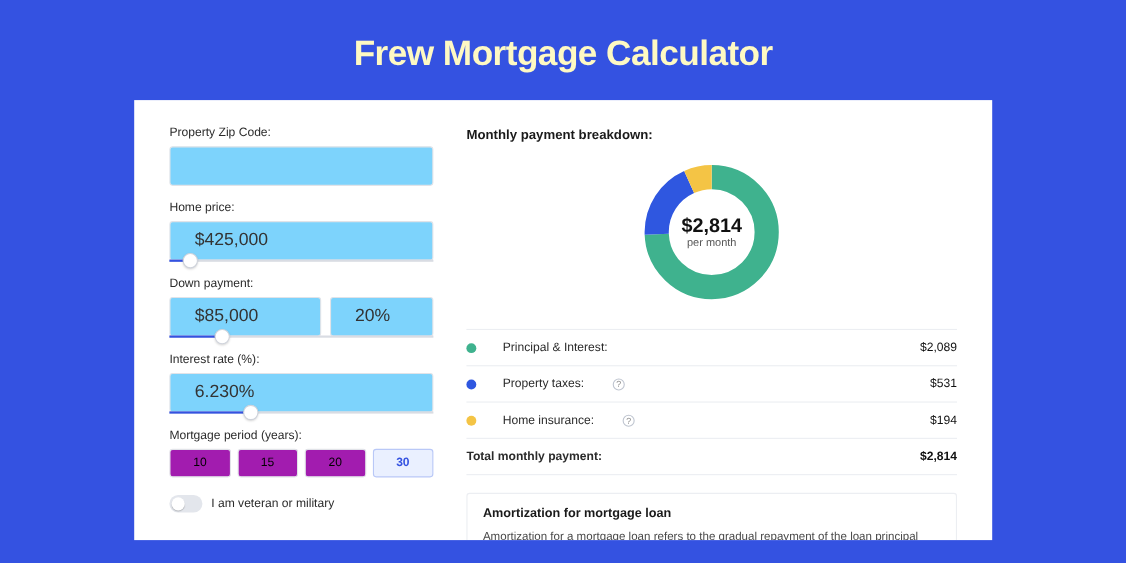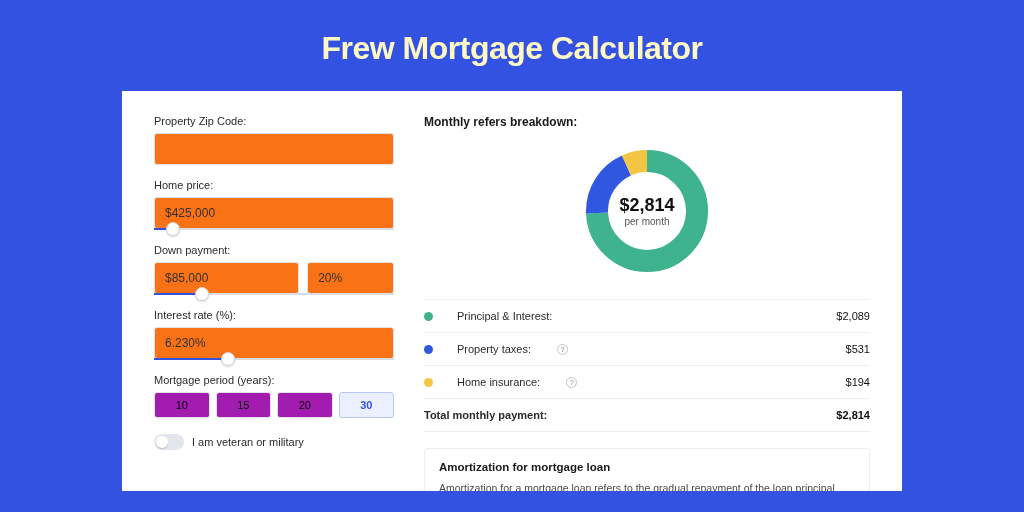--- a/index.html
+++ b/index.html
@@ -4,21 +4,21 @@
 <style>
   * { box-sizing: border-box; margin: 0; padding: 0; }
   html, body { width: 1024px; height: 512px; overflow: hidden; font-family: -apple-system, BlinkMacSystemFont, "Segoe UI", Arial, sans-serif; }
   body { background: #3452e1; }
   .page-title { text-align: center; color: #fef9c3; font-size: 32px; font-weight: 700; padding: 30px 0 24px 0; letter-spacing: -0.5px; }
   .card { background: #fff; width: 780px; margin: 0 auto; padding: 24px 32px 0 32px; display: flex; gap: 30px; height: 400px; overflow: hidden; }
   .left { width: 240px; flex: 0 0 240px; }
   .right { flex: 1; }
   .field { margin-bottom: 14px; position: relative; }
   .label { font-size: 11px; color: #2b2b2b; margin-bottom: 6px; display: block; }
-  .input { width: 100%; border: 1px solid #e1e3e8; border-radius: 3px; padding: 8px 10px; font-size: 12px; color: #333; background: #f97316; }
+  .input { width: 100%; border: 1px solid #e1e3e8; border-radius: 3px; padding: 8px 22px; font-size: 16px; color: #333; background: #7dd3fc; }
   .input-row { display: flex; gap: 8px; }
   .input-row .input:first-child { flex: 1.9; }
   .input-row .input:last-child { flex: 1; }
   .slider-line { height: 2px; background: #d9dce3; position: relative; margin-top: -1px; }
   .slider-fill { position: absolute; left: 0; top: 0; height: 2px; background: #3452e1; }
   .slider-thumb { position: absolute; top: -6px; width: 14px; height: 14px; border-radius: 50%; background: #fff; border: 1px solid #d0d4dc; box-shadow: 0 1px 2px rgba(0,0,0,0.15); transform: translateX(-50%); cursor: pointer; }
   .period-row { display: flex; gap: 6px; }
   .period-btn { flex: 1; border: 1px solid #e1e3e8; background: #a21caf; border-radius: 3px; padding: 6px 0; font-size: 11px; text-align: center; cursor: pointer; }
   .period-btn.selected { background: #eaf0ff; border-color: #b9c8f7; color: #3452e1; font-weight: 600; }
   .toggle-row { display: flex; align-items: center; gap: 8px; margin-top: 16px; }
@@ -101,21 +101,21 @@
     </div>
 
     <div class="toggle-row">
       <div class="toggle"></div>
       <span class="toggle-label">I am veteran or military</span>
     </div>
 
   </div>
 
   <div class="right">
-    <div class="section-title">Monthly refers breakdown:</div>
+    <div class="section-title">Monthly payment breakdown:</div>
 
     <div class="donut-wrap">
       <div class="donut">
         <svg width="130" height="130" viewBox="0 0 130 130" id="donut-svg">
             <circle cx="65" cy="65" r="50" fill="none" stroke="#3fb28e" stroke-width="22" stroke-dasharray="233.21915612470073 314.1592653589793" stroke-dashoffset="0"></circle>
             <circle cx="65" cy="65" r="50" fill="none" stroke="#2f57e0" stroke-width="22" stroke-dasharray="59.28165241848544 314.1592653589793" stroke-dashoffset="-233.21915612470073"></circle>
             <circle cx="65" cy="65" r="50" fill="none" stroke="#f4c445" stroke-width="22" stroke-dasharray="21.658456815793173 314.1592653589793" stroke-dashoffset="-292.50080854318617"></circle>
           </svg>
         <div class="donut-center">
           <div class="donut-amount">$2,814</div>

